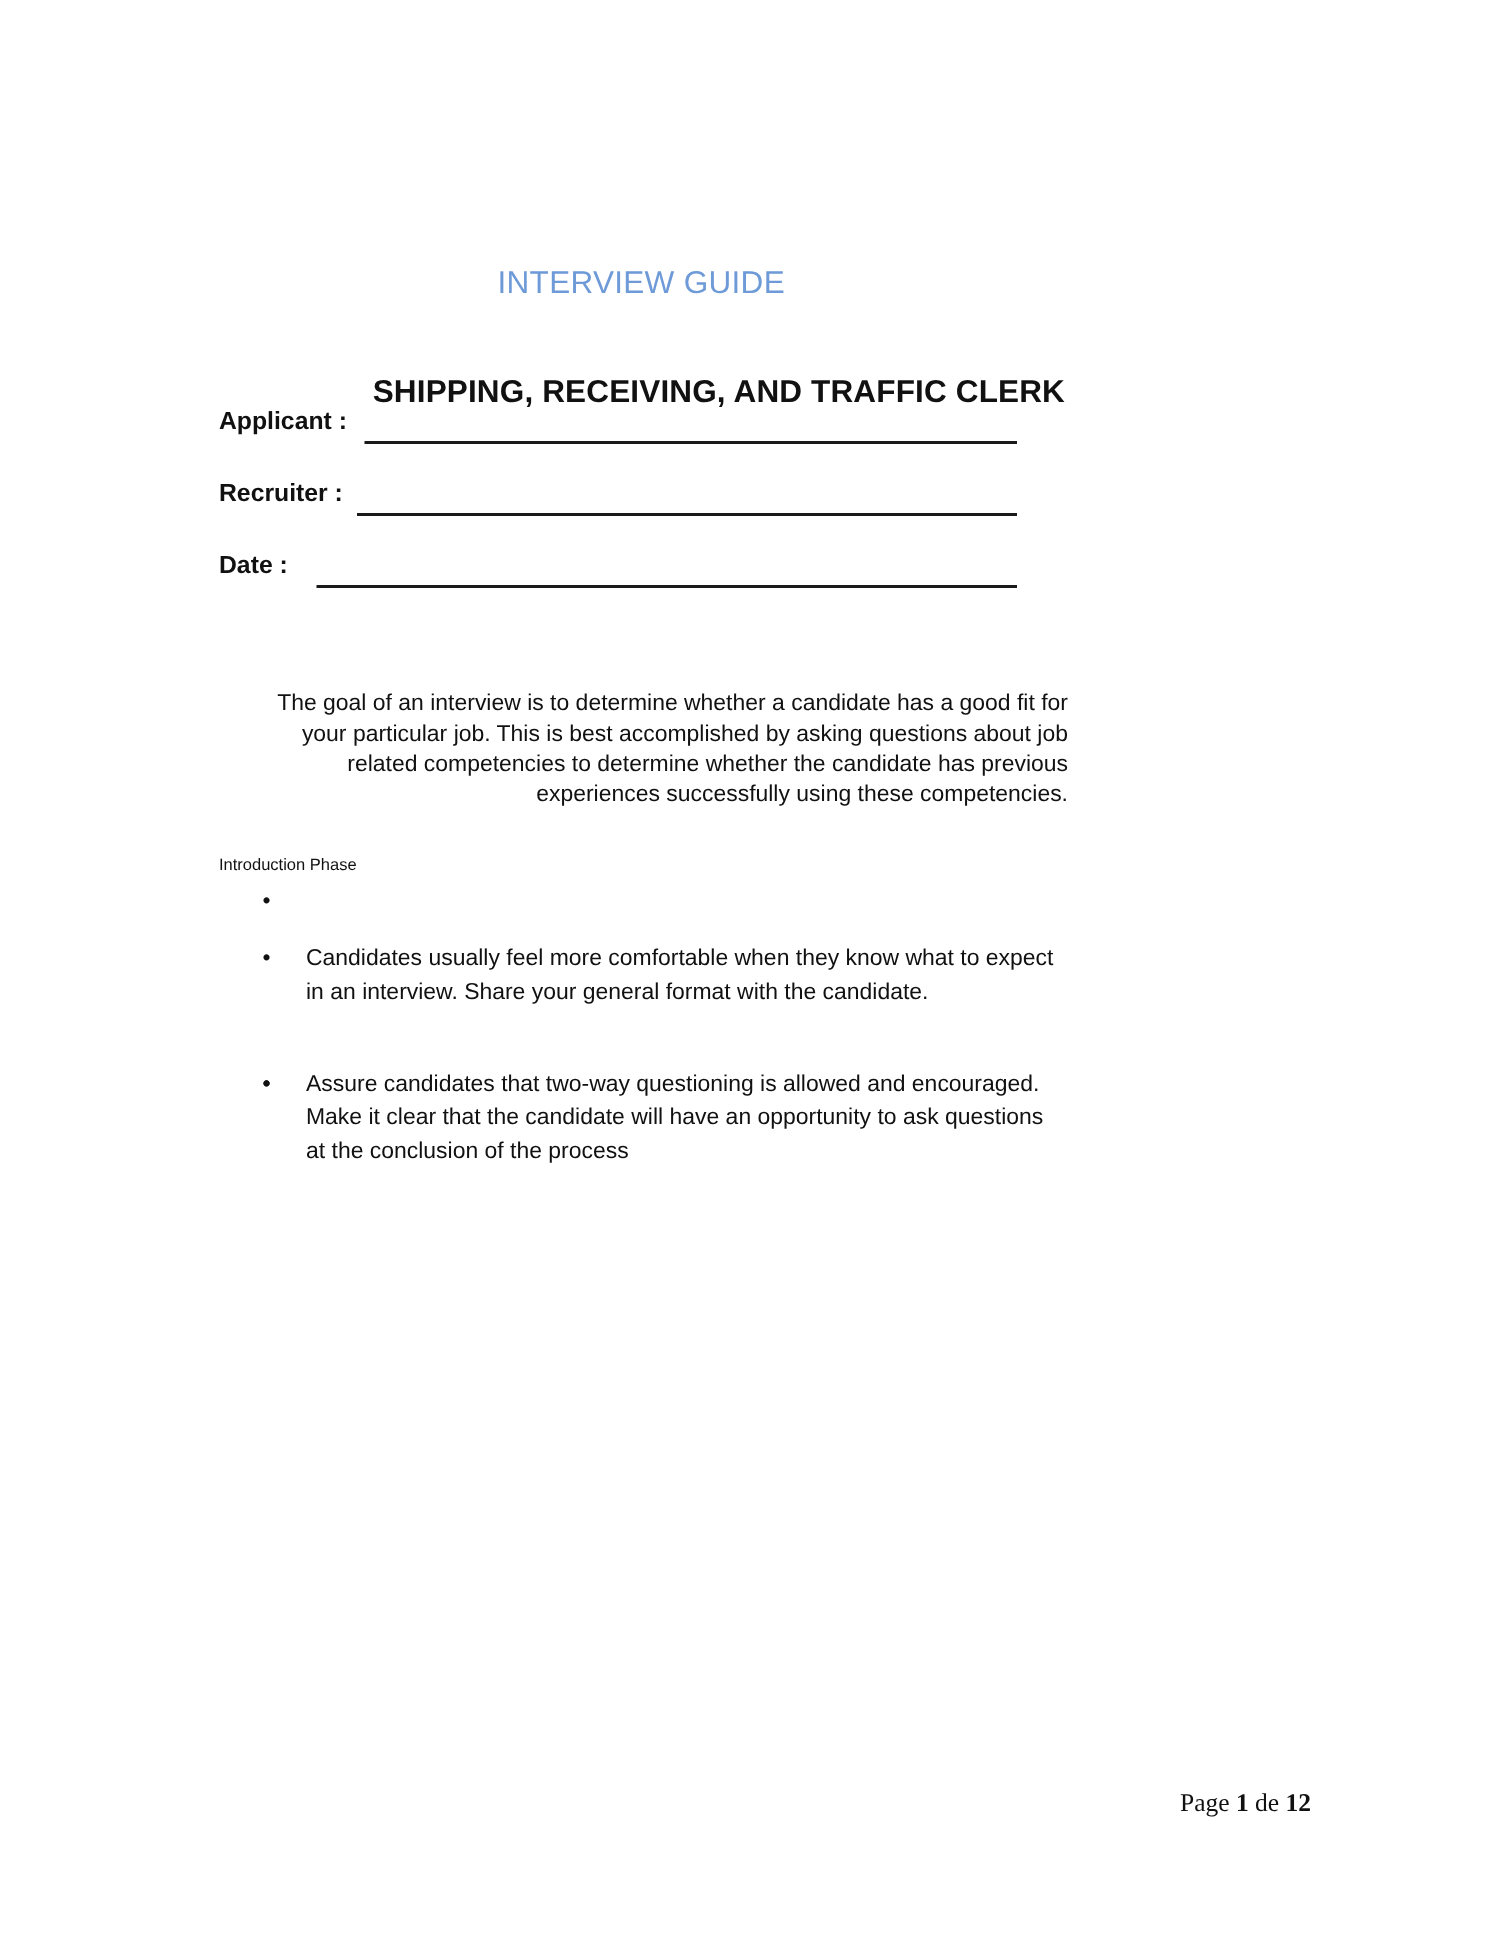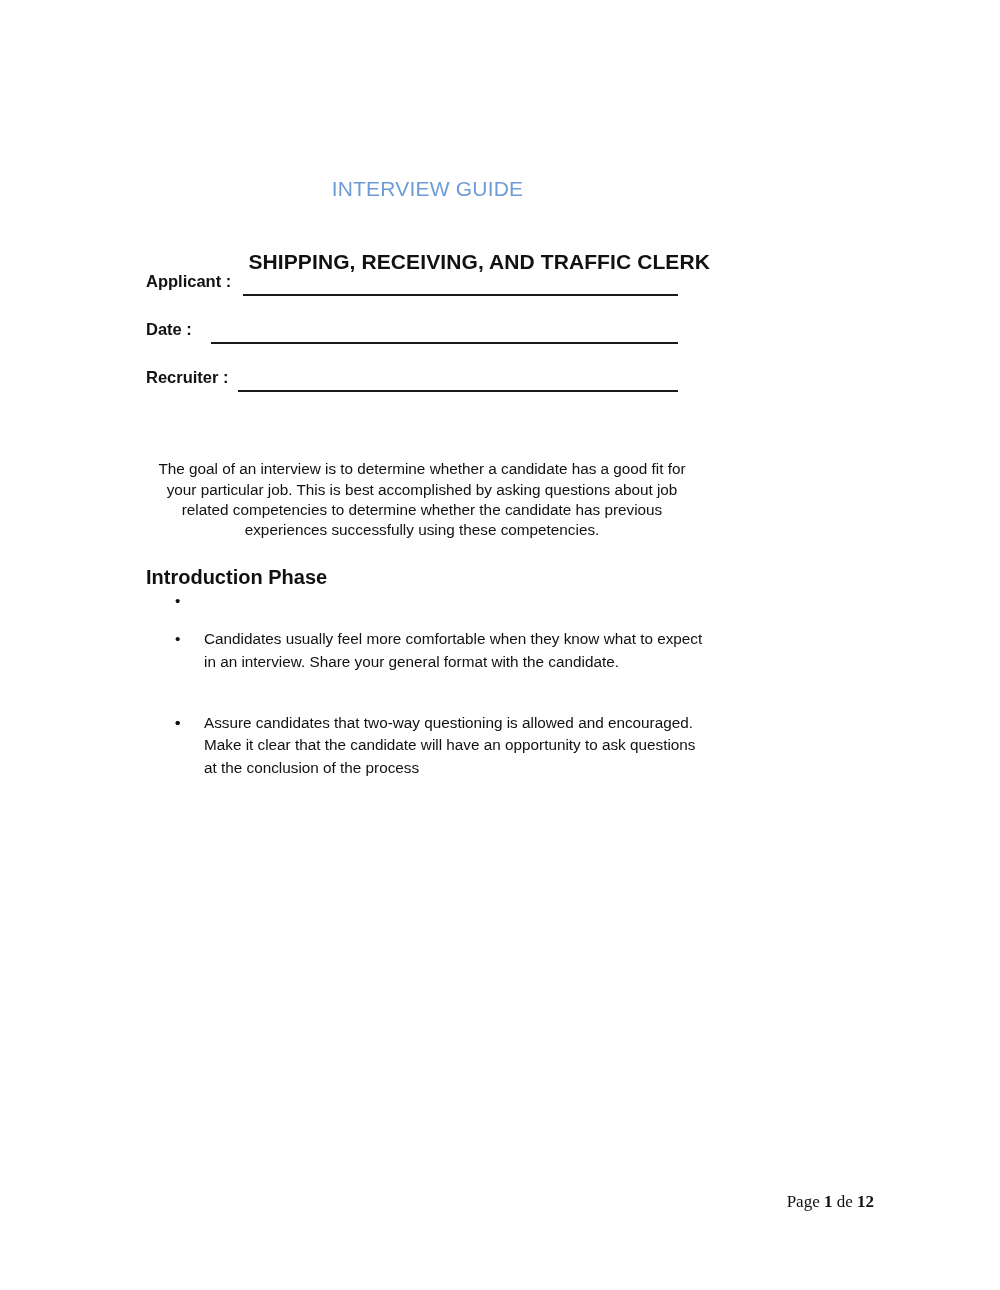--- a/index.html
+++ b/index.html
@@ -74,36 +74,36 @@
     height: 0;
     border-bottom: 2.2px solid #1a1a1a;
   }
   .rule-applicant { left: 97px;  right: 28px; }
   .rule-date      { left: 65px;  right: 28px; }
   .rule-recruiter { left: 92px;  right: 28px; }
 
   
   .intro-paragraph {
     position: absolute;
-    left: 146px;
+    left: 160px;
     top: 444px;
     width: 552px;
     font-size: 15.3px;
     line-height: 20.2px;
     color: #111111;
-    text-align: center;
+    text-align: right;
   }
 
   
   .section-heading {
     position: absolute;
     left: 146px;
     top: 567px;
-    font-size: 20px;
-    font-weight: bold;
+    font-size: 11px;
+    font-weight: normal;
     color: #111111;
     line-height: 20px;
   }
 
   .bullet-list {
     position: absolute;
     left: 146px;
     top: 590px;
     width: 565px;
     list-style: none;
@@ -152,29 +152,29 @@
   <div class="doc-subtitle">SHIPPING, RECEIVING, AND TRAFFIC CLERK</div>
 
   <div class="form-block">
 
     <div class="form-row">
       <span class="form-label">Applicant :</span>
       <span class="form-rule rule-applicant"></span>
     </div>
 
     <div class="form-row">
+      <span class="form-label">Recruiter :</span>
+      <span class="form-rule rule-recruiter"></span>
+    </div>
+
+    <div class="form-row">
       <span class="form-label">Date :</span>
       <span class="form-rule rule-date"></span>
     </div>
 
-    <div class="form-row">
-      <span class="form-label">Recruiter :</span>
-      <span class="form-rule rule-recruiter"></span>
-    </div>
-
   </div>
 
   <p class="intro-paragraph">The goal of an interview is to determine whether a candidate has a good fit for your particular job. This is best accomplished by asking questions about job related competencies to determine whether the candidate has previous experiences successfully using these competencies.</p>
 
   <div class="section-heading">Introduction Phase</div>
 
   <ul class="bullet-list">
 
     <li class="bullet-item gap-large">
       <span class="bullet-marker">•</span>

